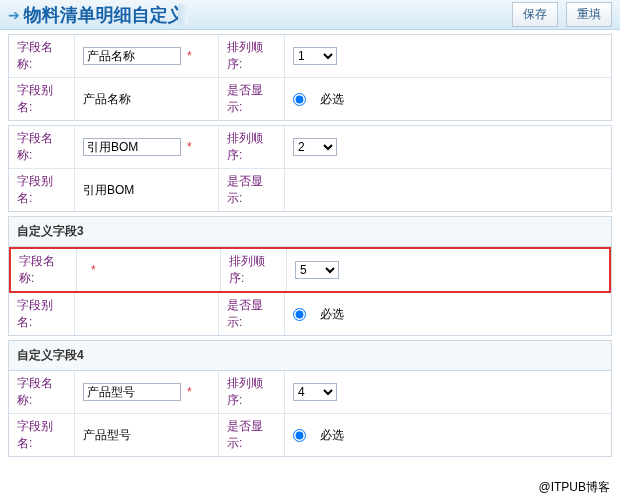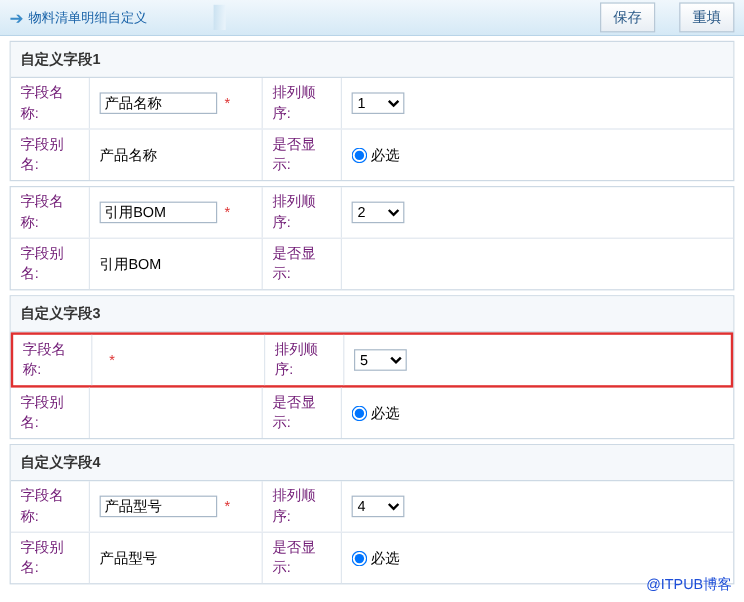--- a/index.html
+++ b/index.html
@@ -1,54 +1,53 @@
 <!DOCTYPE html>
 <html><head>
 <meta charset="utf-8">
 <style>
 *{box-sizing:border-box;margin:0;padding:0;font-family:"Microsoft YaHei",SimSun,sans-serif;font-size:12px}
 body{background:#fff;width:620px;height:502px;overflow:hidden;position:relative}
 .header{height:30px;background:linear-gradient(#f0f7fc,#d5e9f6);border-bottom:1px solid #b8d4e8;display:flex;align-items:center;padding:0 8px;position:relative}
-.hdr-title{color:#1862a8;font-weight:normal;font-size:11px;margin-left:4px}
+.hdr-title{color:#1862a8;font-weight:bold;font-size:18px;margin-left:4px}
 .hdr-arrow{color:#3a8bc9;font-size:14px}
 .hdr-divider{position:absolute;left:178px;top:4px;bottom:4px;width:10px;background:linear-gradient(to right,#cbe2f1,#eaf4fb)}
-.hdr-btns{margin-left:auto;display:flex;gap:20px}
+.hdr-btns{margin-left:auto;display:flex;gap:8px}
 .hdr-btn{border:1px solid #b8c8d6;background:linear-gradient(#fff,#e8eef4);padding:3px 10px;color:#2b5a88;cursor:pointer}
 .section{border:1px solid #cdd9e4;margin:4px 8px 0}
 .sec-hdr{background:#f5f8fb;border-bottom:1px solid #cdd9e4;padding:6px 8px;color:#333;font-weight:bold}
 .row{display:flex;border-bottom:1px solid #e0e7ee;min-height:30px}
 .row:last-child{border-bottom:none}
 .cell{display:flex;align-items:center;padding:4px 8px}
 .lbl{width:66px;justify-content:flex-end;color:#701a75;border-right:1px solid #e0e7ee}
 .val{flex:1}
 .col1{width:210px;border-right:1px solid #e0e7ee;display:flex}
 .col2{flex:1;display:flex}
 .inp{width:98px;height:18px;border:1px solid #a8b8c8;padding:0 3px}
 .sel{width:44px;height:18px;border:1px solid #a8b8c8;background:#fff}
 .star{color:#d33;margin-left:6px}
-.radio-wrap{display:flex;align-items:center;gap:3px;margin-right:10px}
+.radio-wrap{display:flex;align-items:center;gap:14px;margin-right:10px}
 .hl{border:2px solid #e03030}
-.watermark{position:absolute;bottom:6px;right:10px;color:#1d4ed8;font-size:12px}
+.watermark{position:absolute;bottom:6px;right:10px;color:#000000;font-size:12px}
 </style>
 </head>
 <body>
 
 <div class="header">
   <span class="hdr-arrow">➔</span>
   <span class="hdr-title">物料清单明细自定义</span>
   <div class="hdr-divider"></div>
   <div class="hdr-btns">
     <button class="hdr-btn">保存</button>
     <button class="hdr-btn">重填</button>
   </div>
 </div>
 
 <div id="sections">
     <div class="section">
-      <div class="sec-hdr">自定义字段1</div>
       <div class="row">
         <div class="col1">
           <div class="cell lbl">字段名称:</div>
           <div class="cell val">
             <input class="inp" value="产品名称" style="">
             <span class="star">*</span>
           </div>
         </div>
         <div class="col2">
           <div class="cell lbl">排列顺序:</div>

